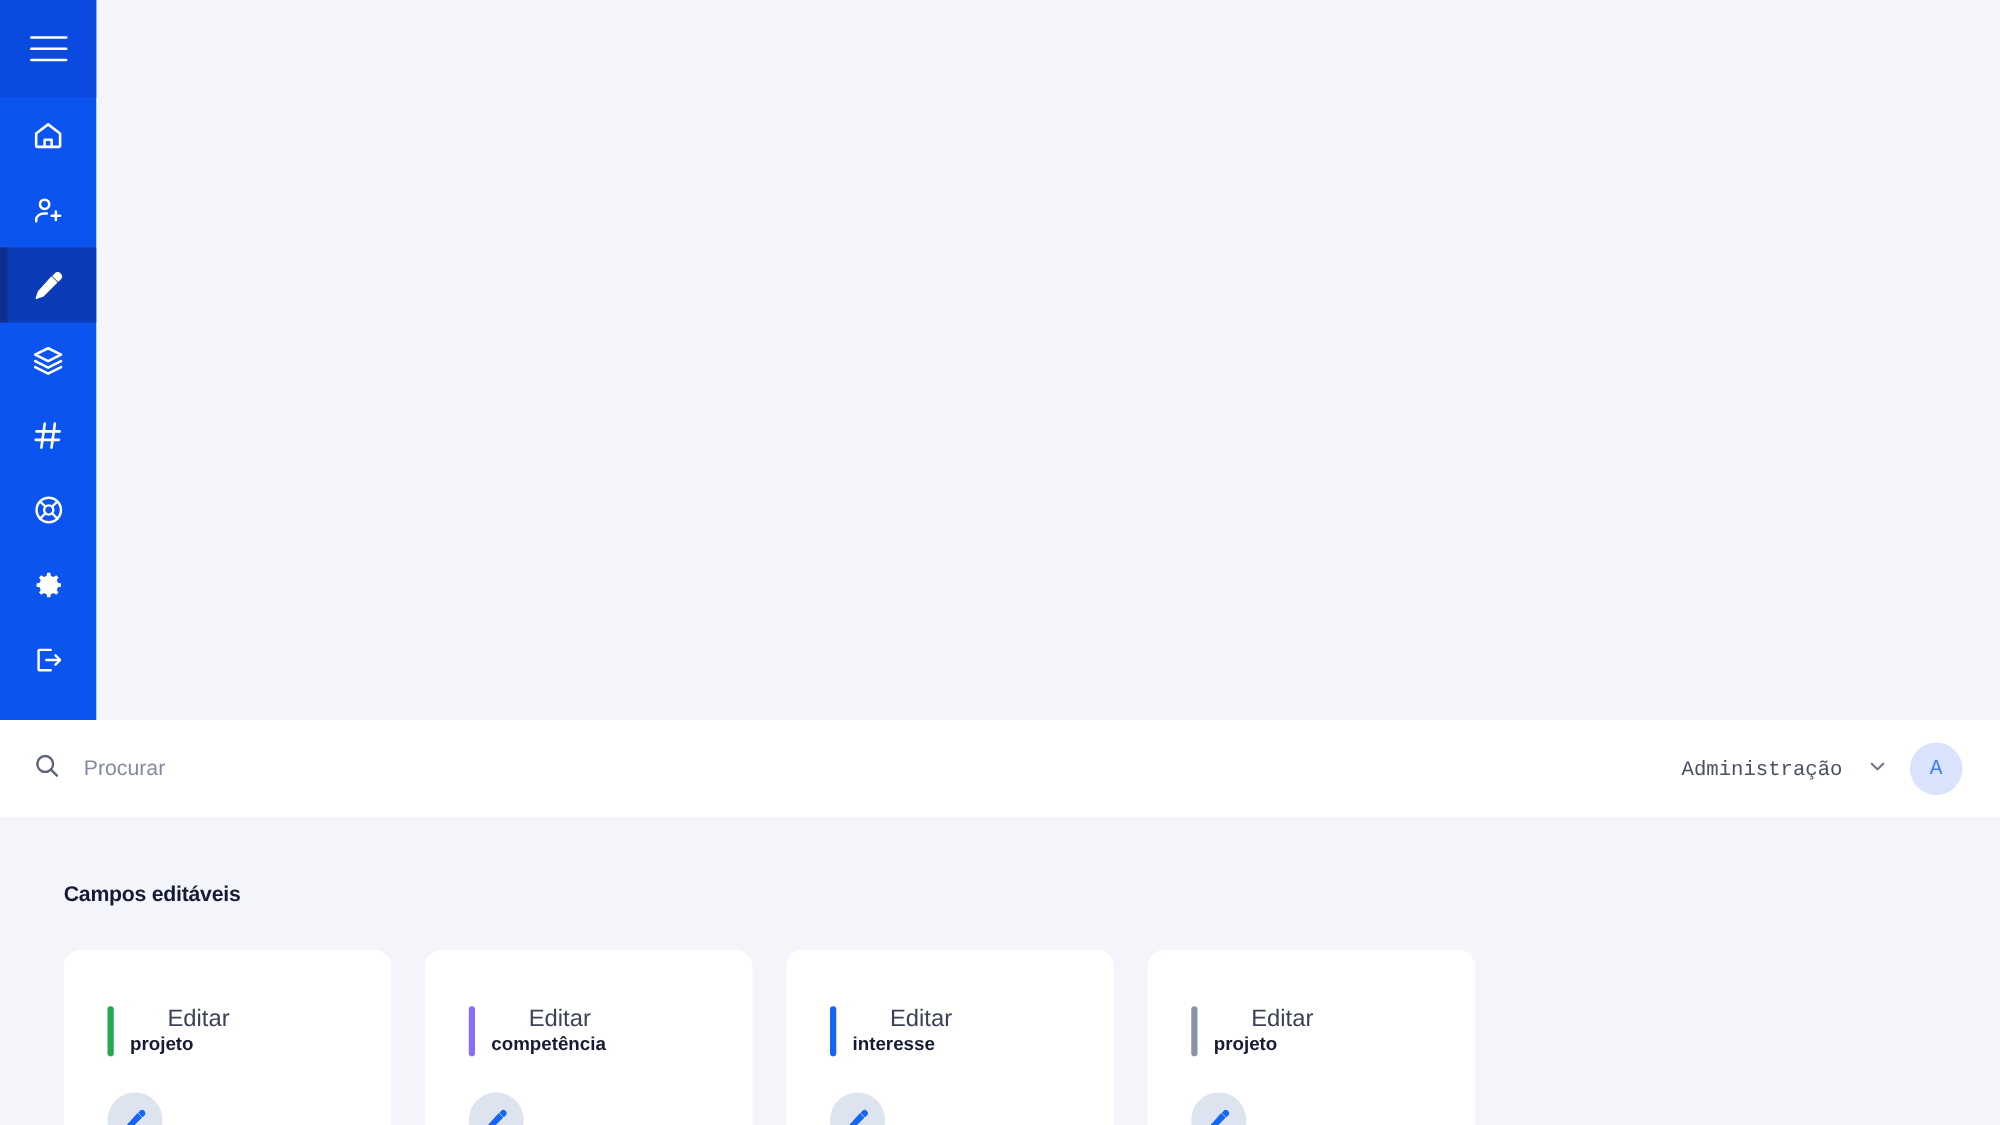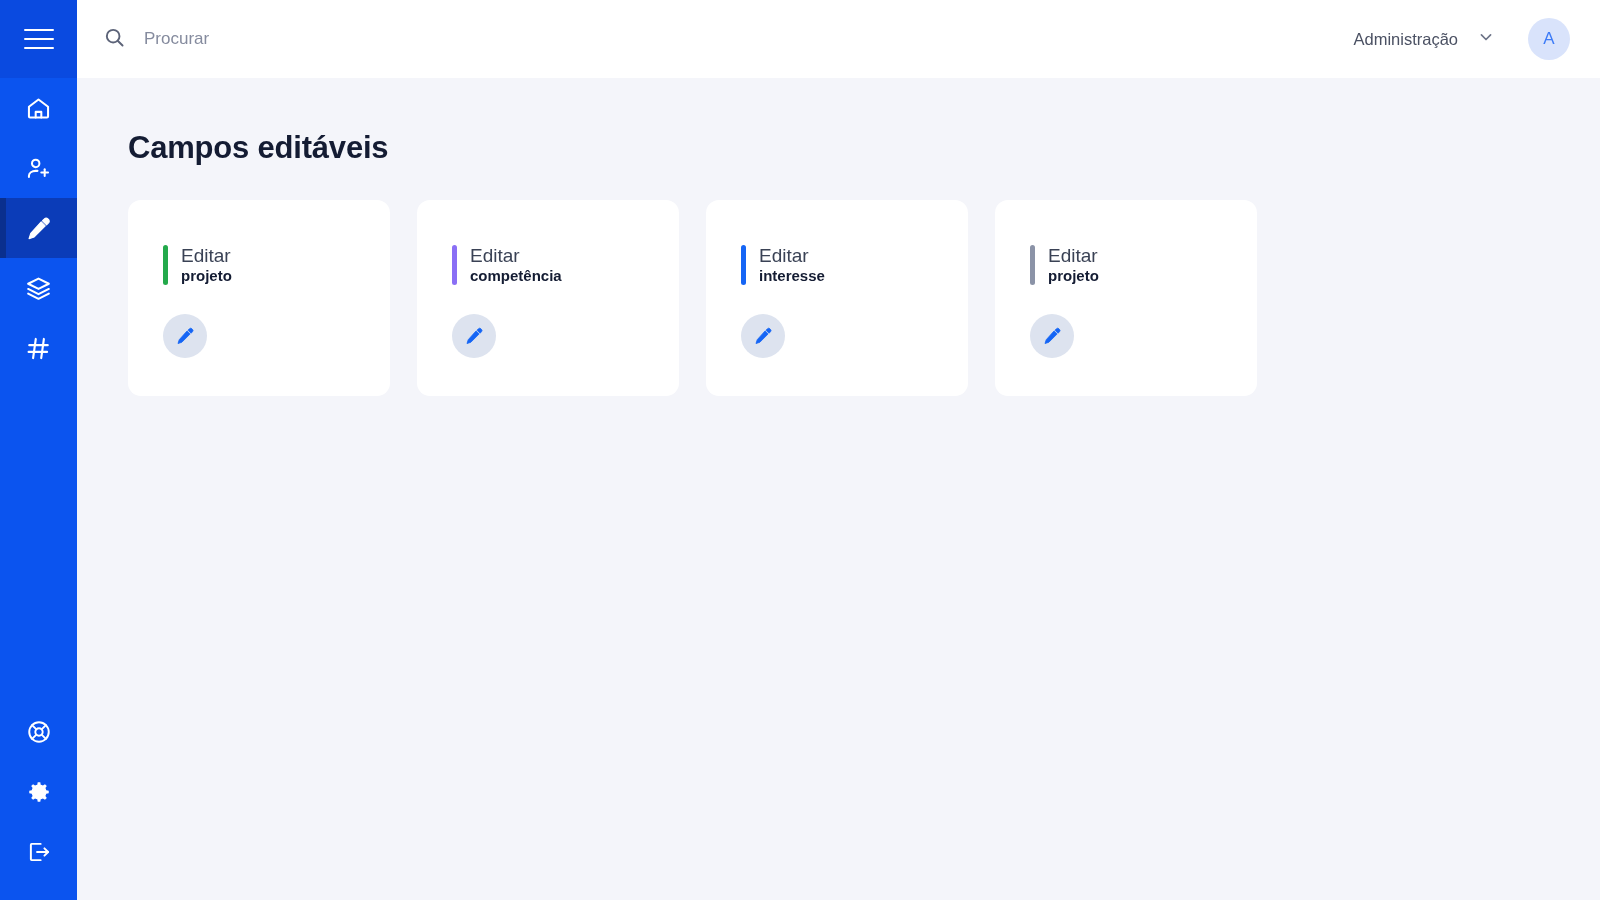--- a/index.html
+++ b/index.html
@@ -11,20 +11,21 @@
     overflow: hidden;
     font-family: "Liberation Sans", "DejaVu Sans", sans-serif;
     background: #f4f5fa;
   }
 
   .app {
     position: relative;
     width: 1600px;
     height: 772px;
     display: flex;
+    flex-direction: column;
   }
 
   
   .sidebar {
     width: 77px;
     height: 900px;
     background: #0b54ef;
     display: flex;
     flex-direction: column;
     align-items: stretch;
@@ -109,22 +110,23 @@
     font-size: 17px;
     color: #2b3040;
     width: 420px;
     padding: 4px 0;
   }
   .search-input::placeholder { color: #858b9e; }
 
   .topbar-right {
     display: flex;
     align-items: center;
-    gap: 32px;
+    gap: 16px;
     flex: 0 0 auto;
+    font-family: Liberation Mono, monospace;
   }
   .account-menu {
     display: flex;
     align-items: center;
     gap: 18px;
     cursor: pointer;
   }
   .account-name {
     font-size: 16.5px;
     color: #4b5163;
@@ -147,21 +149,21 @@
 
   
   .content {
     flex: 1 1 auto;
     background: #f4f5fa;
     padding: 52px 0 0 51px;
     overflow: hidden;
   }
 
   .page-title {
-    font-size: 31px;
+    font-size: 17px;
     font-weight: bold;
     color: #141c33;
     letter-spacing: -0.2px;
     margin-bottom: 34px;
   }
 
   .cards {
     display: flex;
     gap: 27px;
     flex-wrap: nowrap;
@@ -186,20 +188,21 @@
     width: 5px;
     border-radius: 3px;
     flex: 0 0 5px;
   }
   .card-labels { display: flex; flex-direction: column; }
   .card-label-top {
     font-size: 19px;
     color: #3a4255;
     line-height: 1.17;
     font-weight: 400;
+    margin-left: 30px;
   }
   .card-label-bottom {
     font-size: 15px;
     color: #141c33;
     font-weight: bold;
     line-height: 1.17;
     white-space: nowrap;
   }
 
   .edit-btn {

